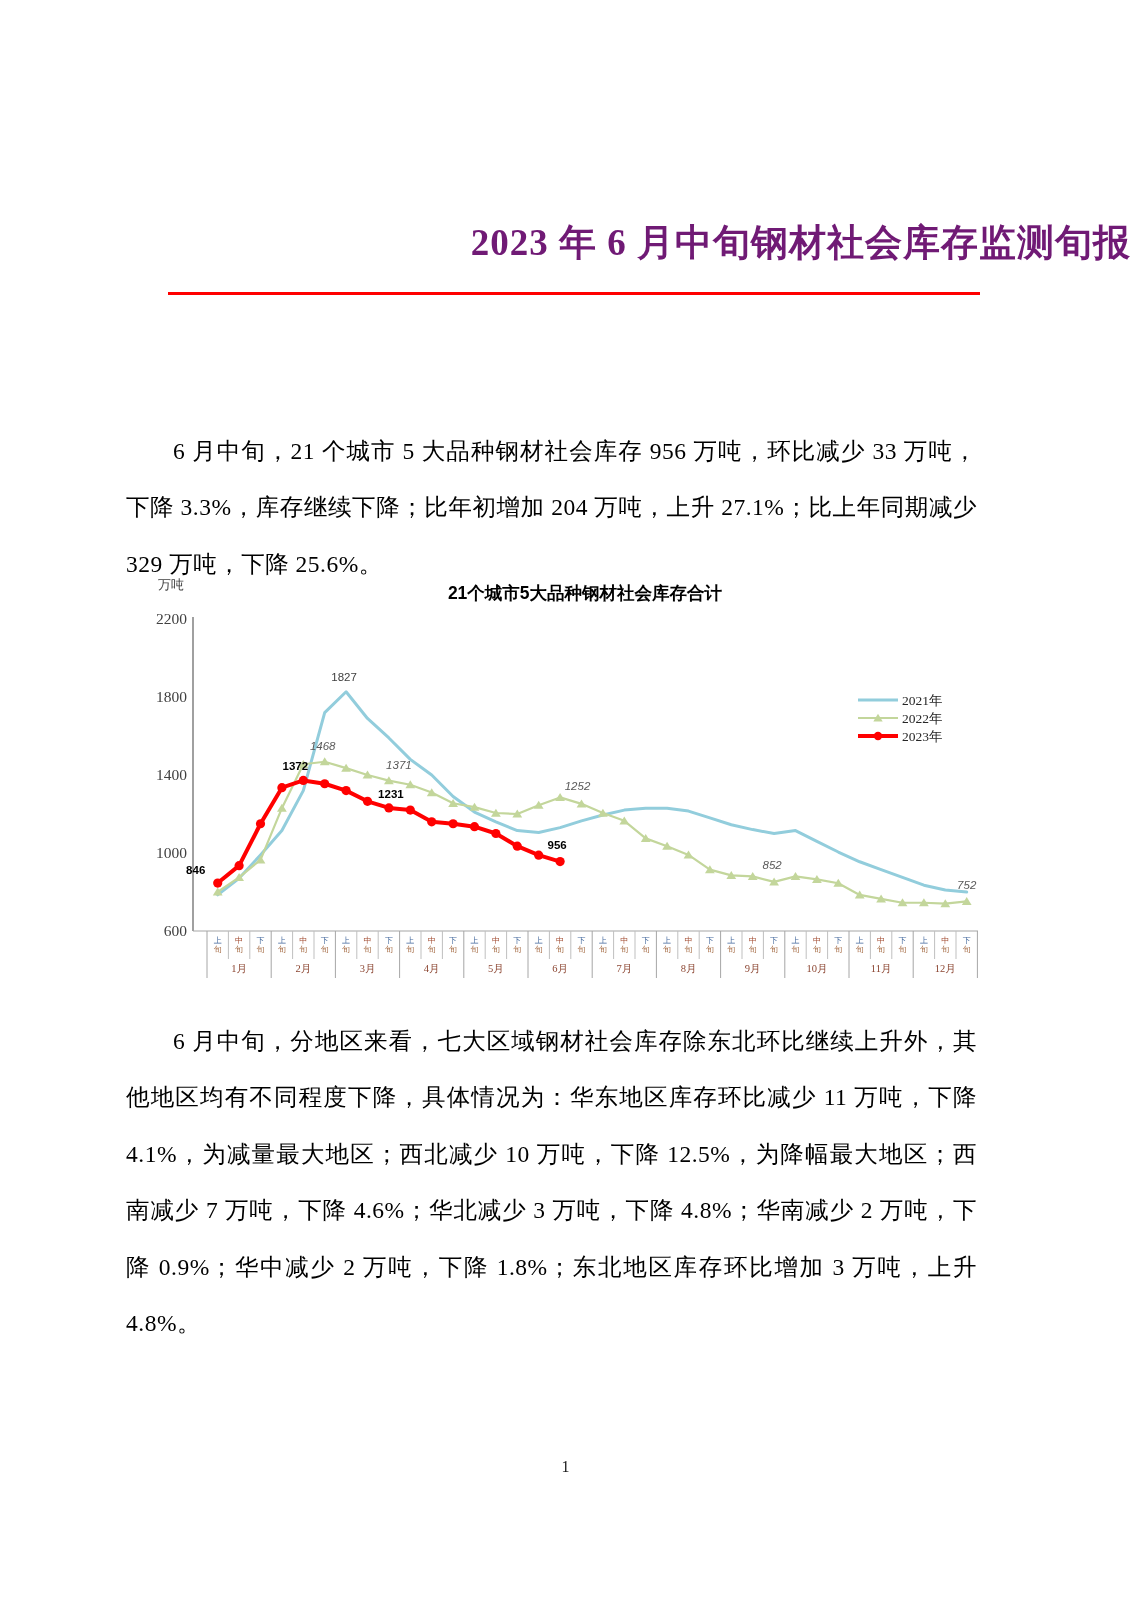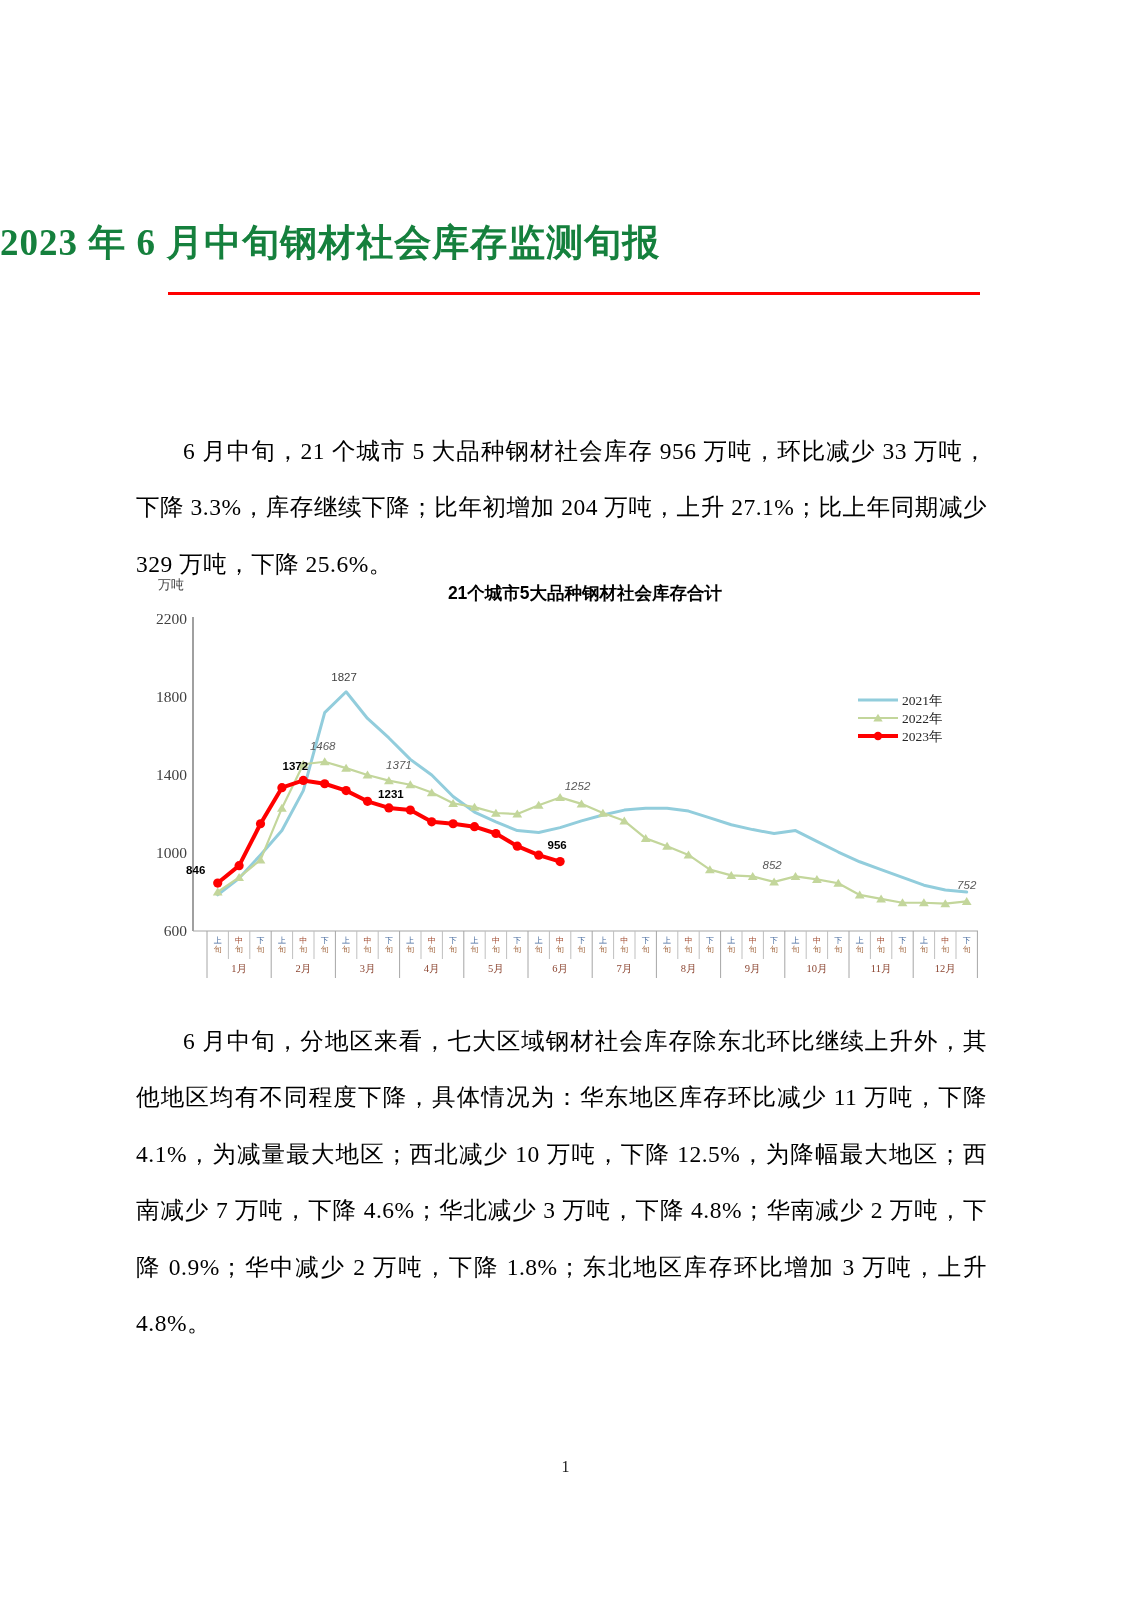--- a/index.html
+++ b/index.html
@@ -10,24 +10,24 @@
     background:#ffffff;
     font-family:"Liberation Serif","DejaVu Serif",serif;
     color:#000;
     overflow:hidden;
   }
   .doc-title{
     position:absolute;
     top:193px;
     left:0;
     width:100%;
-    text-align:left;
+    text-align:right;
     font-size:37px;
     font-weight:bold;
-    color:#15803d;
+    color:#701a75;
     letter-spacing:1px;
     white-space:nowrap;
   }
   .title-rule{
     position:absolute;
     top:292px;
     left:168px;
     width:812px;
     height:3px;
     background:#ff0000;
@@ -37,21 +37,21 @@
     top:348px;
     left:140px;
     padding-left:64px;
     font-size:26px;
     font-weight:bold;
     font-family:"Liberation Sans","DejaVu Sans",sans-serif;
     letter-spacing:2px;
   }
   .para{
     position:absolute;
-    left:136px;
+    left:126px;
     width:851px;
     font-size:23.5px;
     line-height:56.6px;
     text-align:justify;
     text-indent:47px;
     letter-spacing:0.5px;
   }
   .para-1{top:399px;}
   .para-2{top:989px;}
   .chart-wrap{

